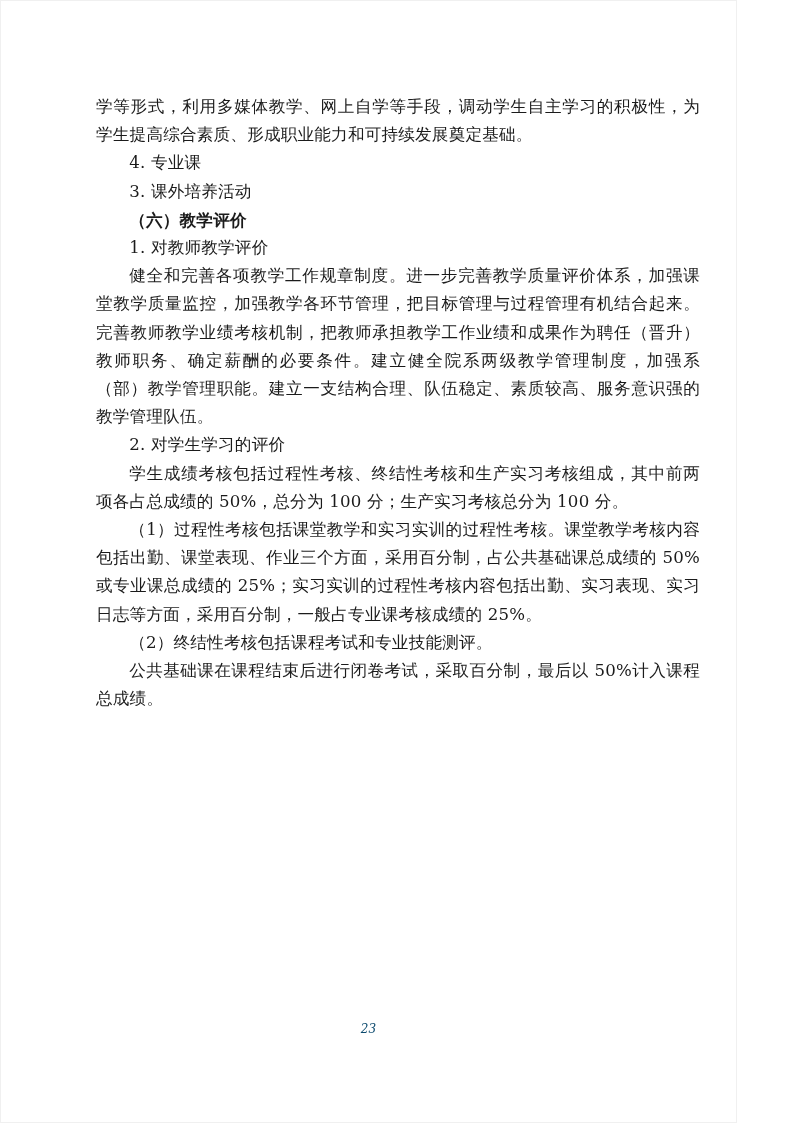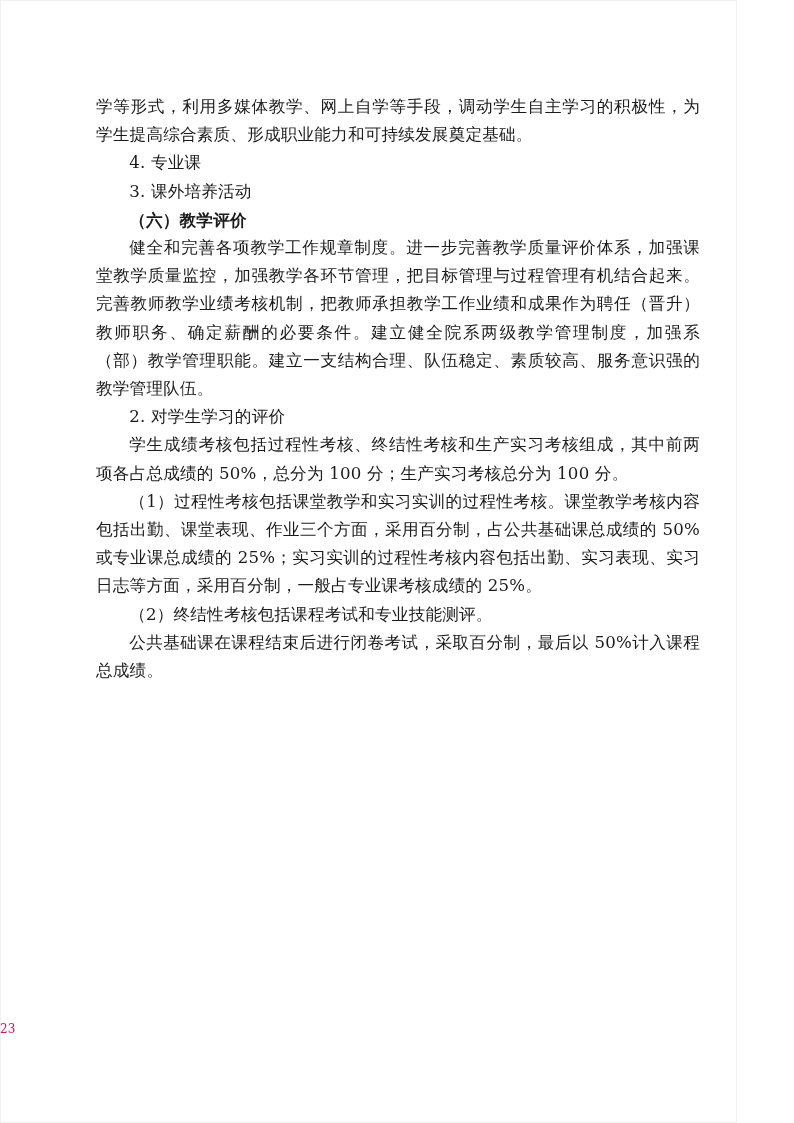--- a/index.html
+++ b/index.html
@@ -37,33 +37,36 @@
     text-indent: 2em;
   }
   p.heading {
     font-weight: bold;
   }
   .footer {
     position: absolute;
     left: 0;
     top: 1022px;
     width: 100%;
+    text-align: center;
     font-size: 12px;
-    color: #be185d;
+    color: #0c4a6e;
+    font-style: italic;
   }
 </style>
 </head>
 <body>
 
 <div class="page">
   <div class="content">
     <p class="para">学等形式，利用多媒体教学、网上自学等手段，调动学生自主学习的积极性，为学生提高综合素质、形成职业能力和可持续发展奠定基础。</p>
     <p class="para indent">4. 专业课</p>
     <p class="para indent">3. 课外培养活动</p>
     <p class="para indent heading">（六）教学评价</p>
+    <p class="para indent">1. 对教师教学评价</p>
     <p class="para indent">健全和完善各项教学工作规章制度。进一步完善教学质量评价体系，加强课堂教学质量监控，加强教学各环节管理，把目标管理与过程管理有机结合起来。完善教师教学业绩考核机制，把教师承担教学工作业绩和成果作为聘任（晋升）教师职务、确定薪酬的必要条件。建立健全院系两级教学管理制度，加强系（部）教学管理职能。建立一支结构合理、队伍稳定、素质较高、服务意识强的教学管理队伍。</p>
     <p class="para indent">2. 对学生学习的评价</p>
     <p class="para indent">学生成绩考核包括过程性考核、终结性考核和生产实习考核组成，其中前两项各占总成绩的 50%，总分为 100 分；生产实习考核总分为 100 分。</p>
     <p class="para indent">（1）过程性考核包括课堂教学和实习实训的过程性考核。课堂教学考核内容包括出勤、课堂表现、作业三个方面，采用百分制，占公共基础课总成绩的 50%或专业课总成绩的 25%；实习实训的过程性考核内容包括出勤、实习表现、实习日志等方面，采用百分制，一般占专业课考核成绩的 25%。</p>
     <p class="para indent">（2）终结性考核包括课程考试和专业技能测评。</p>
     <p class="para indent">公共基础课在课程结束后进行闭卷考试，采取百分制，最后以 50%计入课程总成绩。</p>
   </div>
   <div class="footer">23</div>
 </div>
 

